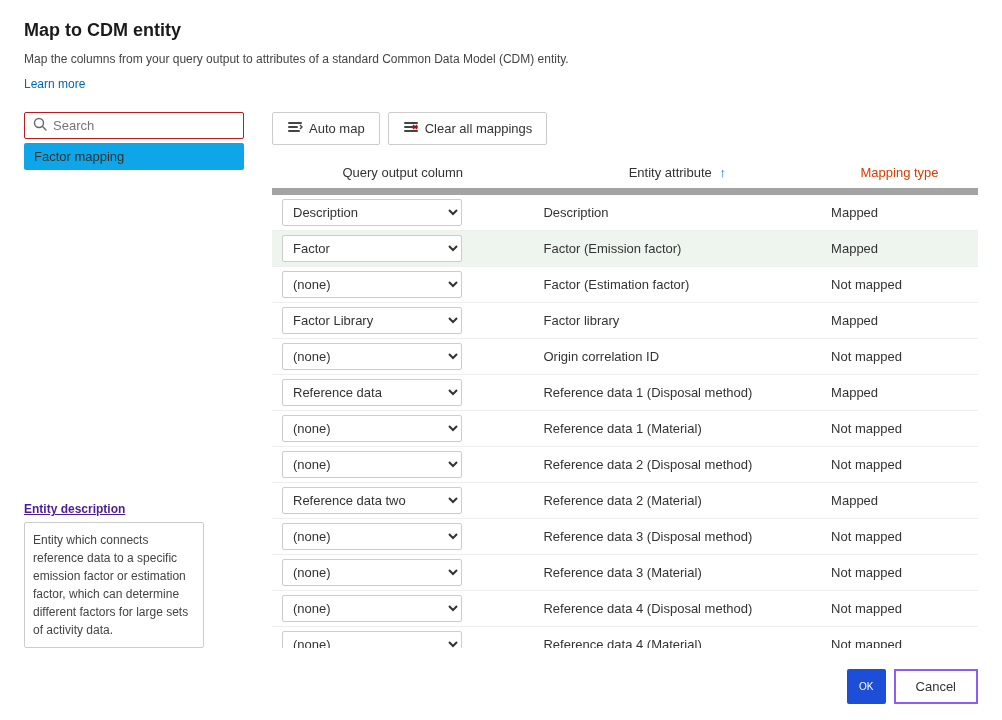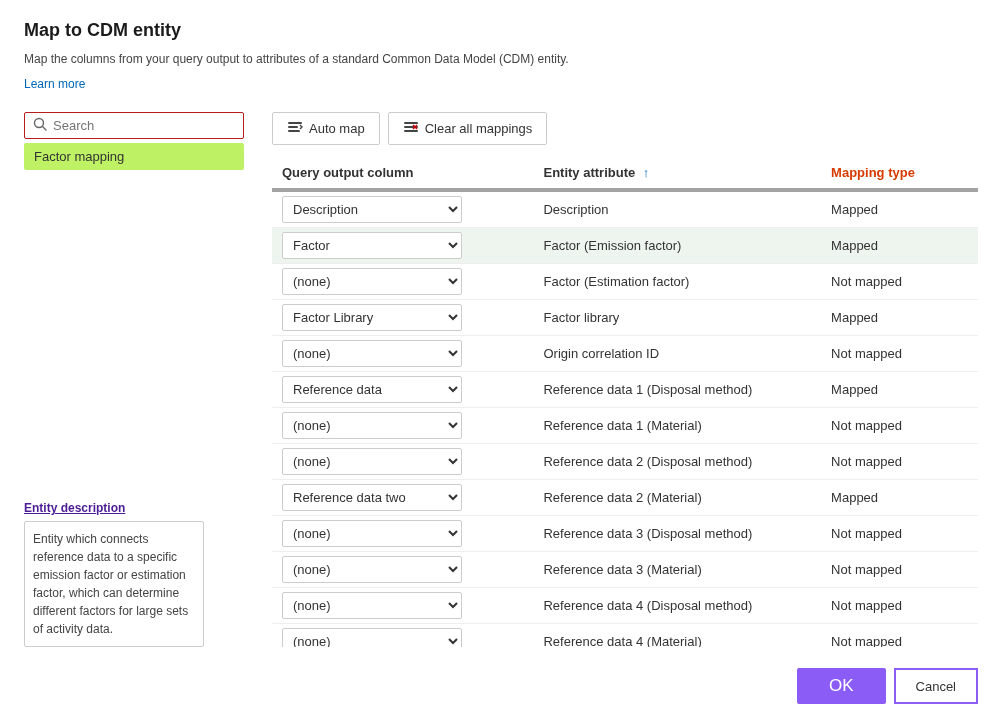--- a/index.html
+++ b/index.html
@@ -12,51 +12,51 @@
     .learn-more { font-size: 12px; color: #0067b8; text-decoration: none; cursor: pointer; margin-bottom: 14px; display: inline-block; }
 
     .content-area { display: flex; flex: 1; gap: 0; overflow: hidden; }
 
     
     .sidebar { width: 220px; flex-shrink: 0; display: flex; flex-direction: column; }
     .search-box { display: flex; align-items: center; border: 1px solid #b91c1c; border-radius: 2px; padding: 4px 8px; gap: 6px; margin-bottom: 4px; background: #fff; }
     .search-box input { border: none; outline: none; font-size: 13px; color: #333; width: 100%; background: transparent; }
     .search-icon-svg { color: #666; flex-shrink: 0; }
     .sidebar-item { padding: 6px 10px; font-size: 13px; cursor: pointer; border-radius: 2px; }
-    .sidebar-item.active { background: #bef264; font-weight: 500; }
+    .sidebar-item.active { background: #0ea5e9; font-weight: 500; }
 
     
     .main-panel { flex: 1; display: flex; flex-direction: column; padding-left: 28px; overflow: hidden; }
 
     .toolbar { display: flex; gap: 8px; margin-bottom: 14px; }
     .toolbar-btn { display: flex; align-items: center; gap: 6px; padding: 6px 14px; border: 1px solid #ccc; border-radius: 2px; background: #fff; font-size: 13px; cursor: pointer; color: #333; }
 
     
     .table-container { flex: 1; overflow-y: auto; }
     .mapping-table { width: 100%; border-collapse: collapse; }
-    .mapping-table th { text-align: left; font-weight: 700; font-size: 13px; padding: 6px 10px 8px 10px; border-bottom: 4px solid #a3a3a3; color: #333; }
+    .mapping-table th { text-align: center; font-weight: 400; font-size: 13px; padding: 6px 10px 8px 10px; border-bottom: 7px solid #a3a3a3; color: #333; }
     .mapping-table th.mapping-type-col { color: #d83b01; }
     .mapping-table td { padding: 4px 10px; font-size: 13px; border-bottom: 1px solid #eee; vertical-align: middle; }
     .mapping-table tr:nth-child(2) { background: #f0f8f0; }
 
     .sort-arrow { color: #0067b8; margin-left: 4px; }
 
     select.col-select { width: 180px; padding: 4px 6px; border: 1px solid #ccc; border-radius: 2px; font-size: 13px; background: #fff; appearance: auto; color: #333; }
 
     .status-mapped { color: #333; }
     .status-not-mapped { color: #333; }
 
     
     .entity-desc-section { margin-top: auto; padding-top: 12px; }
     .entity-desc-label { font-size: 12px; font-weight: 600; color: #4c1d95; margin-bottom: 6px; text-decoration: underline; }
     .entity-desc-box { border: 1px solid #ccc; border-radius: 2px; padding: 8px; font-size: 12px; color: #444; line-height: 1.5; width: 180px; background: #fff; min-height: 100px; }
 
     
     .footer { display: flex; justify-content: flex-end; gap: 8px; padding-top: 14px; }
-    .btn-ok { background: #8b5cf6; color: #fff; border: none; padding: 8px 32px; font-size: 17px; border-radius: 2px; cursor: pointer; font-weight: 500; }
+    .btn-ok { background: #1d4ed8; color: #fff; border: none; padding: 8px 12px; font-size: 10px; border-radius: 2px; cursor: pointer; font-weight: 500; }
     .btn-cancel { background: #fff; color: #333; border: 2px solid #8b5cf6; padding: 8px 20px; font-size: 13px; border-radius: 0; cursor: pointer; }
 
     .col-query { width: 200px; }
     .col-entity { width: 220px; }
     .col-mapping { width: 120px; }
   </style>
 </head>
 <body>
 
 <div class="page">

